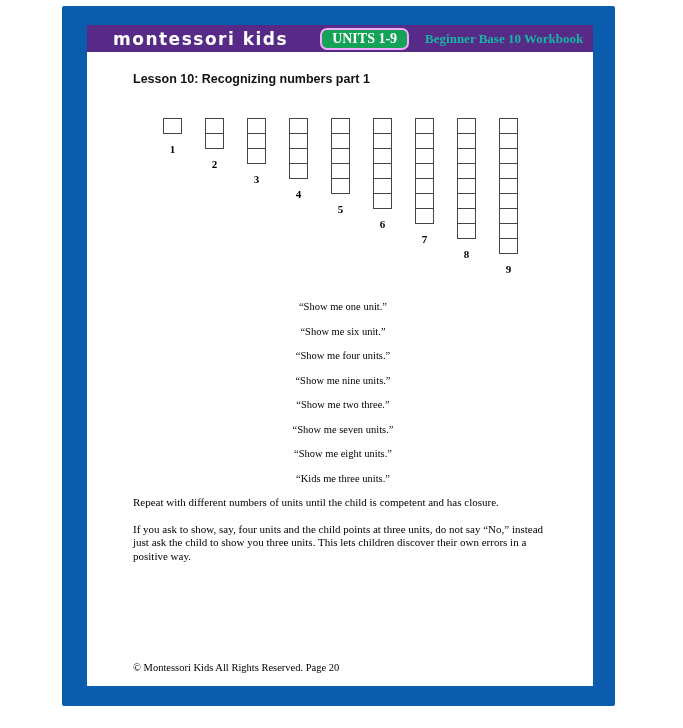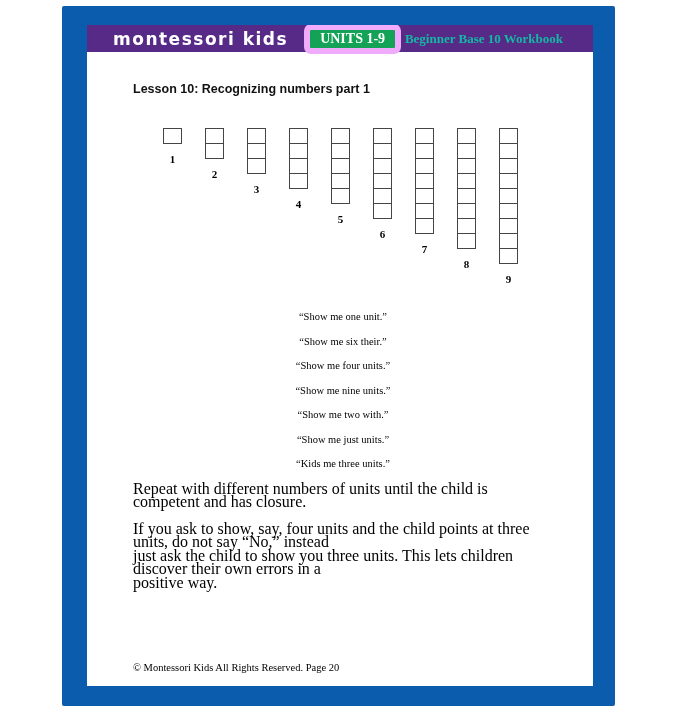--- a/index.html
+++ b/index.html
@@ -26,52 +26,53 @@
     flex-direction: column;
     overflow: hidden;
   }
   .header {
     height: 27px;
     flex: 0 0 27px;
     background: var(--header-purple, #572a87);
     display: flex;
     align-items: center;
     padding: 0 30px 0 26px;
+    gap: 16px;
   }
   .logo {
     font-family: "DejaVu Sans", sans-serif;
     font-weight: bold;
     font-size: 17px;
     letter-spacing: 1.5px;
     color: #ffffff;
     white-space: nowrap;
   }
   .badge {
     margin-left: 16px;
     background: var(--badge-green, #14a356);
     color: #ffffff;
-    border: 6px solid #f0abfc;
+    border: 2px solid #f0abfc;
     border-radius: 7px;
     font-family: "Liberation Serif", serif;
     font-weight: bold;
     font-size: 14px;
     line-height: 16px;
     padding: 1px 10px;
     white-space: nowrap;
   }
   .subtitle {
     margin-left: auto;
     color: #14b8a6;
     font-family: "Liberation Serif", serif;
     font-weight: bold;
     font-size: 13px;
     white-space: nowrap;
   }
   .content {
-    padding: 16px 40px 0 46px;
+    padding: 6px 40px 0 46px;
   }
   .title {
     margin: 14px 0 0 0;
     font-family: "Liberation Sans", sans-serif;
     font-weight: bold;
     font-size: 12.5px;
     color: #111;
   }
   .towers {
     margin: 32px 0 0 30px;
@@ -98,21 +99,21 @@
     font-size: 11px;
   }
   .prompts { margin-top: 14px; text-align: center; }
   .prompts p {
     margin: 0 0 11px 0;
     font-size: 10.5px;
     line-height: 13.5px;
   }
   .para {
     margin: 2px 0 13px 0;
-    font-size: 16px;
+    font-size: 11px;
     line-height: 13.5px;
     max-width: 430px;
   }
   .advice { white-space: pre-line; }
   .footer {
     margin: auto 0 12px 46px;
     font-size: 10.5px;
     line-height: 13.5px;
   }
 </style>
@@ -220,25 +221,26 @@
                 <div class="sq"></div>
                 <div class="sq"></div>
                 <div class="sq"></div>
               </div>
               <div class="tlabel">9</div>
             </div>
           </div>
 
         <div class="prompts">
             <p>“Show me one unit.”</p>
-            <p>“Show me six their.”</p>
+            <p>“Show me six unit.”</p>
             <p>“Show me four units.”</p>
             <p>“Show me nine units.”</p>
-            <p>“Show me two with.”</p>
-            <p>“Show me just units.”</p>
+            <p>“Show me two three.”</p>
+            <p>“Show me seven units.”</p>
+            <p>“Show me eight units.”</p>
             <p>“Kids me three units.”</p>
           </div>
 
         <p class="para">Repeat with different numbers of units until the child is competent and has closure.</p>
         <p class="para advice">If you ask to show, say, four units and the child points at three units, do not say “No,” instead
 just ask the child to show you three units. This lets children discover their own errors in a
 positive way.</p>
       </div>
 
       <div class="footer">© Montessori Kids All Rights Reserved. Page 20</div>

